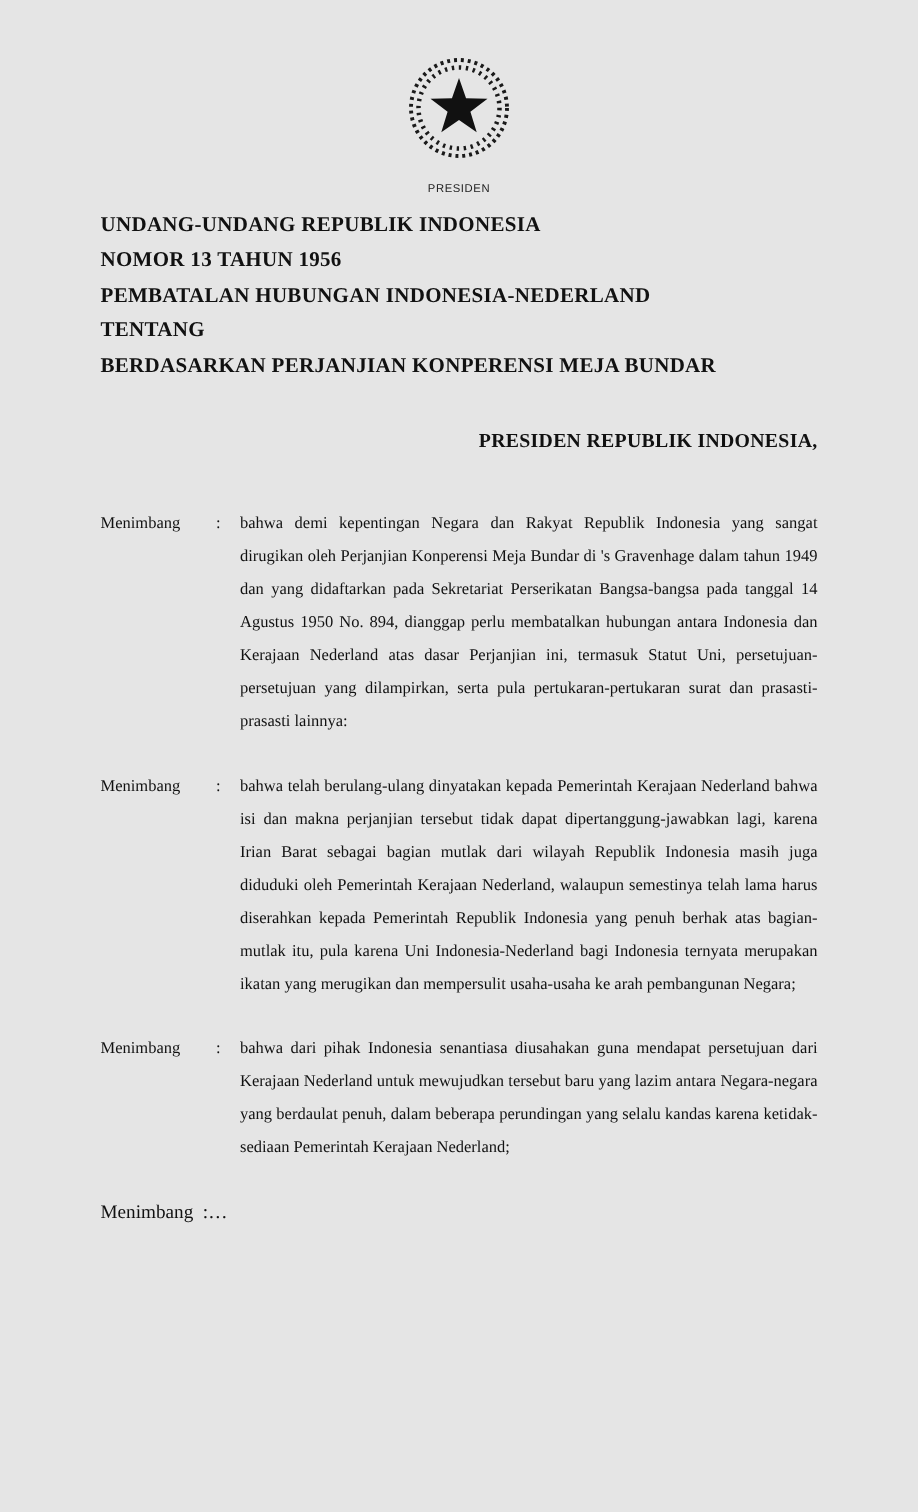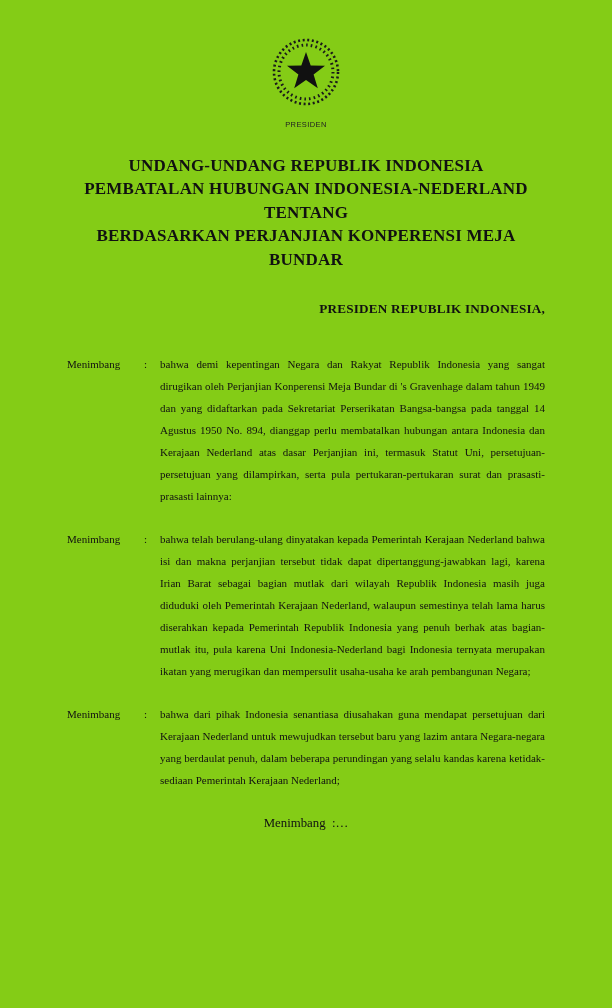--- a/index.html
+++ b/index.html
@@ -5,21 +5,21 @@
   html, body {
     margin: 0;
     padding: 0;
     background: #ffffff;
   }
   .page {
     position: relative;
     width: 612px;
     height: 1008px;
     margin: 0 auto;
-    background: #84cc16;
+    background: #e5e5e5;
     box-sizing: border-box;
     padding: 34px 67px 0 67px;
     font-family: "Liberation Serif", serif;
     color: #111111;
     overflow: hidden;
   }
   .letterhead {
     text-align: center;
   }
   .seal-svg {
@@ -27,24 +27,23 @@
   }
   .letterhead-text {
     margin-top: 2px;
     font-family: "Liberation Sans", sans-serif;
     font-size: 7.5px;
     line-height: 9.5px;
     letter-spacing: 0.4px;
     color: #222;
   }
   .title-block {
-    margin-top: 24px;
-    text-align: center;
+    margin-top: 8px;
     font-weight: bold;
-    font-size: 17px;
+    font-size: 14px;
     line-height: 23.5px;
     letter-spacing: 0.2px;
   }
   .preamble {
     margin-top: 30px;
     text-align: right;
     font-weight: bold;
     font-size: 13.2px;
     letter-spacing: 0.2px;
   }
@@ -66,21 +65,21 @@
     flex-shrink: 0;
     text-align: left;
   }
   .consideration .text {
     flex: 1;
     text-align: justify;
     text-justify: inter-word;
   }
   .catchword {
     margin-top: 25px;
-    text-align: center;
+    text-align: left;
     font-size: 12.8px;
     white-space: pre;
   }
 </style>
 </head>
 <body>
 
 <div class="page">
 
   <div class="letterhead">
@@ -91,20 +90,21 @@
       </g>
       <polygon fill="#111111" points="46,18 50.7,31.5 65,31.8 53.6,40.5 57.8,54.2 46,46 34.2,54.2 38.4,40.5 27,31.8 41.3,31.5"></polygon>
     </svg>
     <div class="letterhead-text">
       <div>PRESIDEN</div>
     </div>
   </div>
 
   <div class="title-block">
     <div>UNDANG-UNDANG REPUBLIK INDONESIA</div>
+    <div>NOMOR 13 TAHUN 1956</div>
     <div>PEMBATALAN HUBUNGAN INDONESIA-NEDERLAND</div>
     <div>TENTANG</div>
     <div>BERDASARKAN PERJANJIAN KONPERENSI MEJA BUNDAR</div>
   </div>
 
   <div class="preamble">PRESIDEN REPUBLIK INDONESIA,</div>
 
   <div class="considerations">
 
     <div class="consideration">

